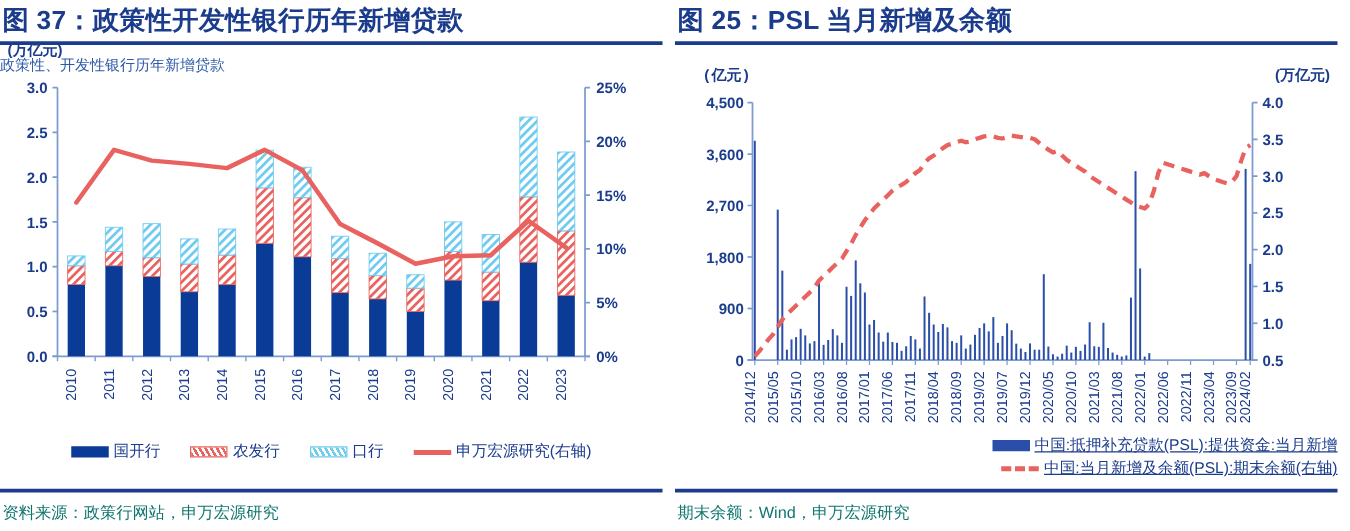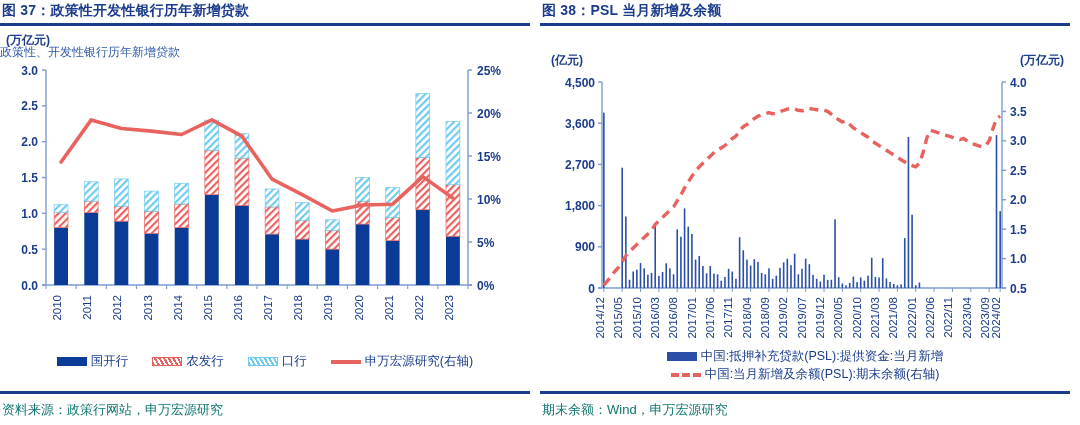--- a/index.html
+++ b/index.html
@@ -10,21 +10,21 @@
     font-family: "Liberation Sans", "DejaVu Sans", sans-serif;
     overflow: hidden;
   }
   .page { position: relative; width: 1080px; height: 425px; }
 
   .panel { position: absolute; top: 0; height: 425px; width: 530px; }
   .panel-left  { left: 0; }
   .panel-right { left: 540px; }
 
   .fig-title {
-    font-size: 14px; font-weight: bold; color: #1B3C8C;
+    font-size: 21px; font-weight: bold; color: #1B3C8C;
     letter-spacing: .2px; padding: 2px 0 3px 2px; white-space: nowrap;
   }
   .rule-top {
     height: 3px; background: #1B3C8C; width: 100%;
   }
   .rule-bot {
     position: absolute; left: 0; bottom: 31px;
     height: 3px; background: #1B3C8C; width: 100%;
   }
   .source {
@@ -40,21 +40,21 @@
   .unit {
     position: absolute; font-size: 12px; color: #1B3C8C; font-weight: bold; white-space: nowrap;
   }
   .svg-wrap { position: absolute; left: 0; top: 0; }
 
   .legend {
     position: absolute; width: 100%; display: flex;
     justify-content: center; align-items: center; gap: 24px;
     font-size: 12.5px; color: #1B3C8C; white-space: nowrap;
   }
-  .legend.stack { flex-direction: column; gap: 1px; align-items: center; }
+  .legend.stack { flex-direction: column; gap: 1px; align-items: flex-end; text-decoration: underline; }
   .lg-item { display: flex; align-items: center; gap: 4px; }
   .sw { width: 30px; height: 9px; display: inline-block; flex: none; }
   .sw-solid { background: #0A3C97; }
   .sw-hatch-r {
     background:
       repeating-linear-gradient(60deg, #E8635F 0 2px, #ffffff 2px 4px);
     border: 1px solid #E8635F;
   }
   .sw-hatch-b {
     background:
@@ -212,25 +212,25 @@
           <span class="sw sw-line"></span>
           <span>申万宏源研究(右轴)</span>
         </div>
       </div>
 
     <div class="rule-bot"></div>
     <div class="source">资料来源：政策行网站，申万宏源研究</div>
   </div>
 
   <div class="panel panel-right">
-    <div class="fig-title">图 38：PSL 当月新增及余额</div>
+    <div class="fig-title">图 25：PSL 当月新增及余额</div>
     <div class="rule-top"></div>
 
     <div class="chart-area">
-      <div class="unit" style="left:11px; top:22px;">(亿元)</div>
+      <div class="unit" style="left:22px; top:22px;font-family:Liberation Mono, monospace;">(亿元)</div>
       <div class="unit" style="right:6px; top:22px;">(万亿元)</div>
       <svg class="svg-wrap" id="svg38" width="530" height="330">
           <line x1="62" y1="52" x2="62" y2="258" stroke="#7D9BD0" stroke-width="1.4"></line>
           <line x1="462" y1="52" x2="462" y2="258" stroke="#7D9BD0" stroke-width="1.4"></line>
           <line x1="58" y1="258" x2="466" y2="258" stroke="#7D9BD0" stroke-width="1.4"></line>
           <line x1="58" y1="258" x2="62" y2="258" stroke="#7D9BD0" stroke-width="1.4"></line>
           <text x="55" y="262.5" text-anchor="end" class="tick-lbl-b">0</text>
           <line x1="58" y1="216.8" x2="62" y2="216.8" stroke="#7D9BD0" stroke-width="1.4"></line>
           <text x="55" y="221.3" text-anchor="end" class="tick-lbl-b">900</text>
           <line x1="58" y1="175.6" x2="62" y2="175.6" stroke="#7D9BD0" stroke-width="1.4"></line>

